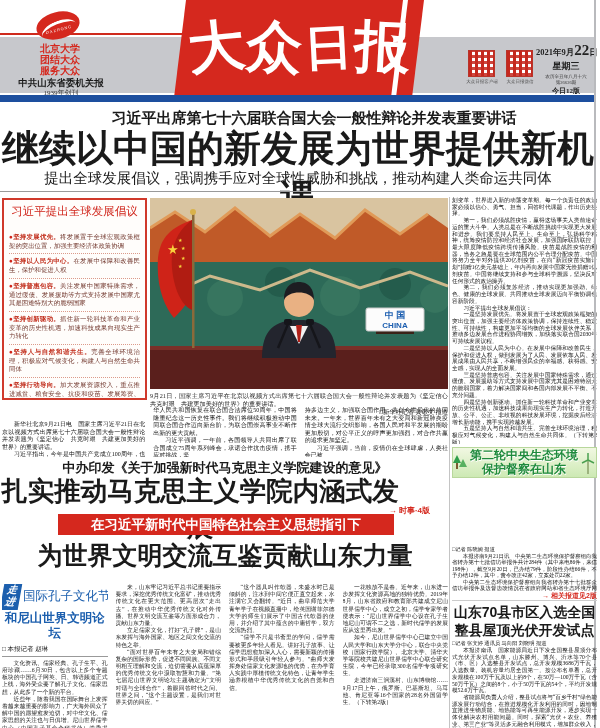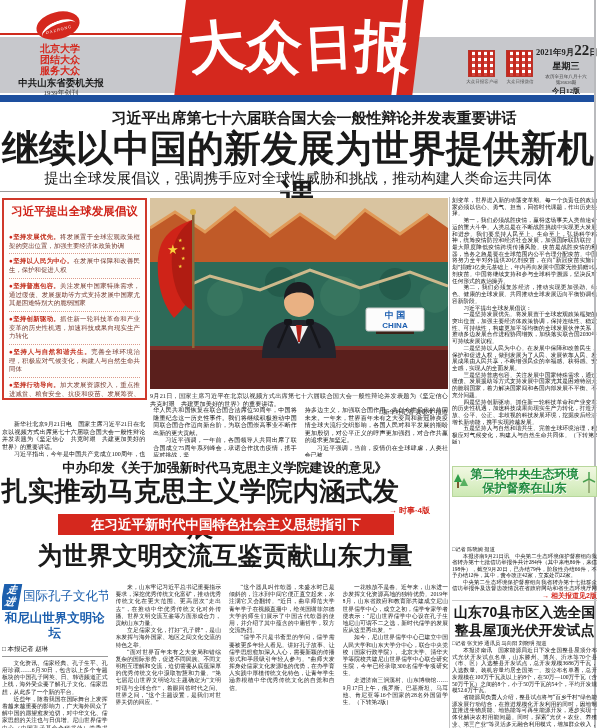--- a/index.html
+++ b/index.html
@@ -53,21 +53,21 @@
   .lead-kicker { left:16px; top:109px; width:596px; text-align:center;
         font-size:15px; font-weight:bold; }
   .lead-headline { left:0; top:124px; width:596px; text-align:center;
         font-size:37px; font-weight:bold; letter-spacing:0; }
   .lead-deck { left:0; top:169px; width:596px; text-align:center; font-size:14.5px; }
   .head-rule { left:0; top:191px; width:596px; height:1px; background:#9a9a9a; }
 
   
   .init-box { left:2px; top:198px; width:145px; height:202px;
         border:2px solid #d0392b; padding:4px 5px; overflow:hidden; background:#fffdfb; }
-  .init-title { text-align:center; color:#d0241a; font-weight:bold; font-size:11.5px;
+  .init-title { text-align:center; color:#d0241a; font-weight:normal; font-size:11.5px;
         margin-bottom:11px; }
   .init-item { font-size:6.4px; line-height:1.36; text-align:justify; color:#70352b;
         padding:3px 0; border-bottom:1px dotted #dc9a8a; }
   .init-item:last-child { border-bottom:none; }
   .init-item .blt { color:#d0241a; }
   .init-item .lead-in { color:#c02a18; font-weight:bold; }
 
   
   .photo { left:150px; top:198px; width:298px; height:191px; overflow:hidden; }
   .caption { left:150px; top:392px; width:298px; font-size:6.2px; line-height:1.3;
@@ -103,23 +103,23 @@
   .kz-row { display:flex; align-items:center; gap:3px; }
   .kz-tag { background:#1c5fae; color:#fff; font-style:italic; font-weight:bold;
         font-size:10px; padding:0 4px 1px; transform:skewX(-10deg); }
   .kz-t1 { color:#1c5fae; font-weight:normal; font-size:12.5px; white-space:nowrap; }
   .kz-t2 { color:#1c5fae; font-weight:bold; font-size:12.5px; text-align:center; margin-top:1px; }
   .kz-byline { font-size:6.5px; margin-top:3px; color:#222; }
 
   
   .v-rule { left:449px; top:197px; width:1px; height:531px; background:#c4c4c4; }
   .edge-rule { left:594px; top:0; width:2px; height:728px; background:#b9babd; }
-  .eco-banner { left:452px; top:466px; width:145px; height:31px;
+  .eco-banner { left:452px; top:447px; width:145px; height:31px;
         background:linear-gradient(180deg,#f1f8e2,#cde9b4); border:1px solid #b8d79c;
-        display:flex; align-items:center; justify-content:center; gap:3px; }
+        display:flex; align-items:center; gap:3px; }
   .eco-banner-text { color:#1e8a3c; font-weight:bold; font-size:12px; line-height:1.15;
         text-align:center; text-shadow:0.5px 0.5px 0 #fff; }
   .eco-headline { left:452px; top:482px; width:145px; text-align:center;
         font-size:15.5px; font-weight:bold; line-height:1.3; }
   .sm-byline { font-size:5.3px; color:#222; text-align:left; }
   .eco-byline { left:452px; top:546px; width:145px; }
   .eco-body { left:452px; top:553px; width:145px; height:38px; overflow:hidden;
         font-size:5.4px; line-height:1.18; }
   .eco-ref { left:452px; top:591px; width:145px; text-align:right;
         color:#d5281e; font-size:7px; font-weight:bold; }

